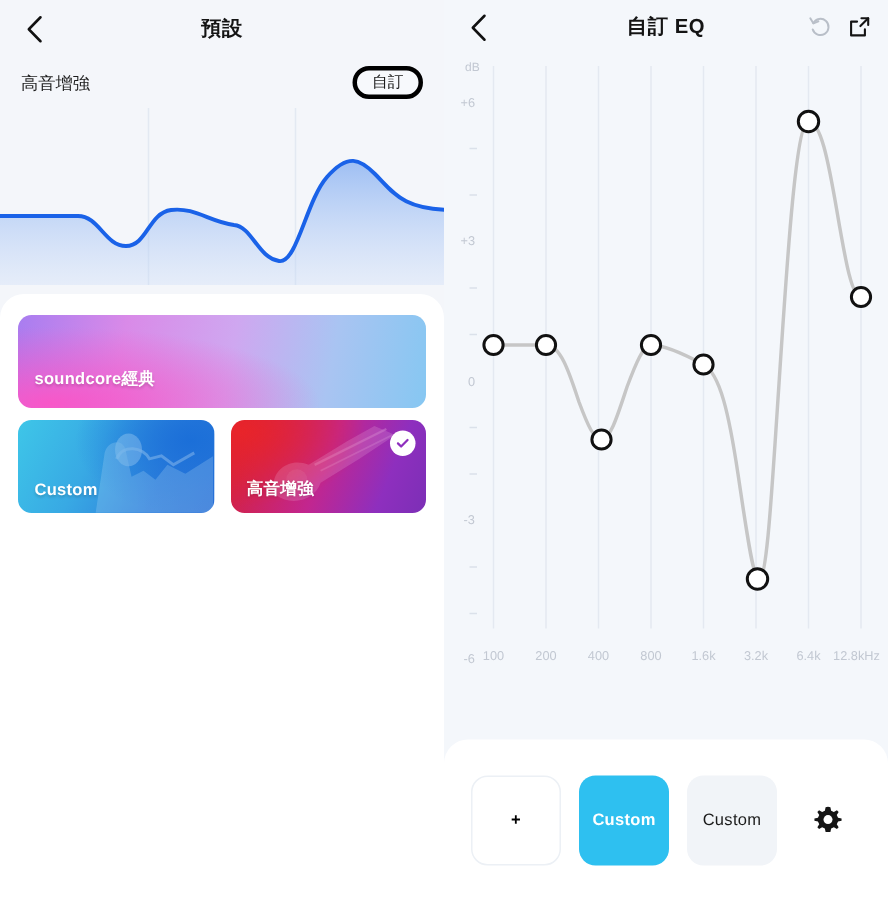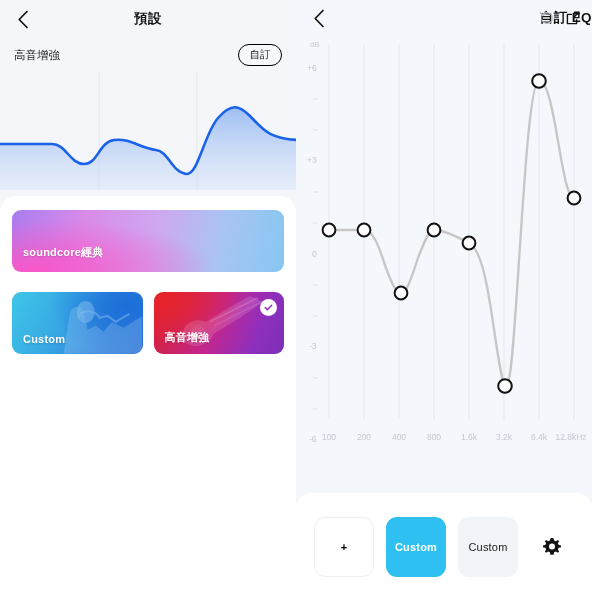--- a/index.html
+++ b/index.html
@@ -38,21 +38,21 @@
     position: relative;
     height: 34px;
     display: flex; align-items: center;
     padding: 0 14px;
   }
   .l-subtitle { font-size: 11.5px; color: #1b1b1b; font-weight: 400; }
   .pill-custom {
     position: absolute; right: 14px; top: 50%;
     transform: translateY(-50%);
     min-width: 44px; height: 22px;
-    border: 1px solid #000000; border-radius: 11px;
+    border: 3px solid #000000; border-radius: 11px;
     background: #f7f9fc;
     display: flex; align-items: center; justify-content: center;
     font-size: 10.5px; color: #1b1b1b;
     padding: 0 10px; cursor: pointer;
   }
   .l-chart { position: relative; width: 296px; height: 118px; }
   .l-chart svg { display: block; width: 296px; height: 118px; }
 
   .cards-sheet {
     position: absolute;
@@ -61,21 +61,21 @@
     background: #ffffff;
     border-radius: 16px 16px 0 0;
     padding: 14px 12px 0 12px;
   }
   .card {
     position: relative;
     border-radius: 9px;
     overflow: hidden;
     cursor: pointer;
   }
-  .card-big { height: 62px; margin-bottom: 20px; }
+  .card-big { height: 62px; margin-bottom: 8px; }
   .card-row { display: flex; gap: 11px; }
   .card-small { width: 131px; height: 62px; }
   .card-label {
     position: absolute; left: 11px; bottom: 9px;
     color: #ffffff; font-size: 11px; font-weight: 600;
     letter-spacing: .2px;
     text-shadow: 0 1px 2px rgba(0,0,0,.18);
   }
   .card-big .card-label { bottom: 12px; }
   .grad-classic {
@@ -103,21 +103,21 @@
 
   
   .panel-right {
     position: relative;
     width: 296px; height: 600px;
     background: #f4f7fb;
     overflow: hidden;
   }
   .r-header {
     position: relative; height: 36px;
-    display: flex; align-items: center; justify-content: flex-end;
+    display: flex; align-items: center; justify-content: center;
   }
   .r-title { font-size: 13.5px; font-weight: 700; color: #141414; letter-spacing: .4px; }
   .r-actions {
     position: absolute; right: 11px; top: 50%;
     transform: translateY(-50%);
     display: flex; align-items: center; gap: 10px;
   }
   .icon-btn { display: flex; cursor: pointer; }
 
   .eq-wrap { position: relative; width: 296px; height: 450px; }

